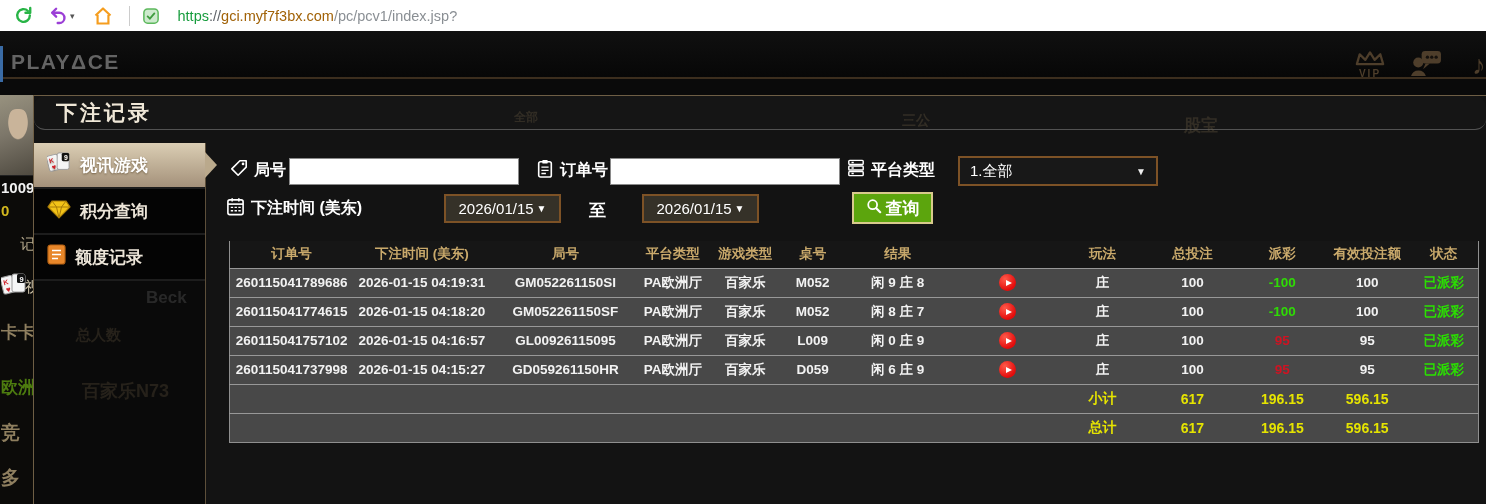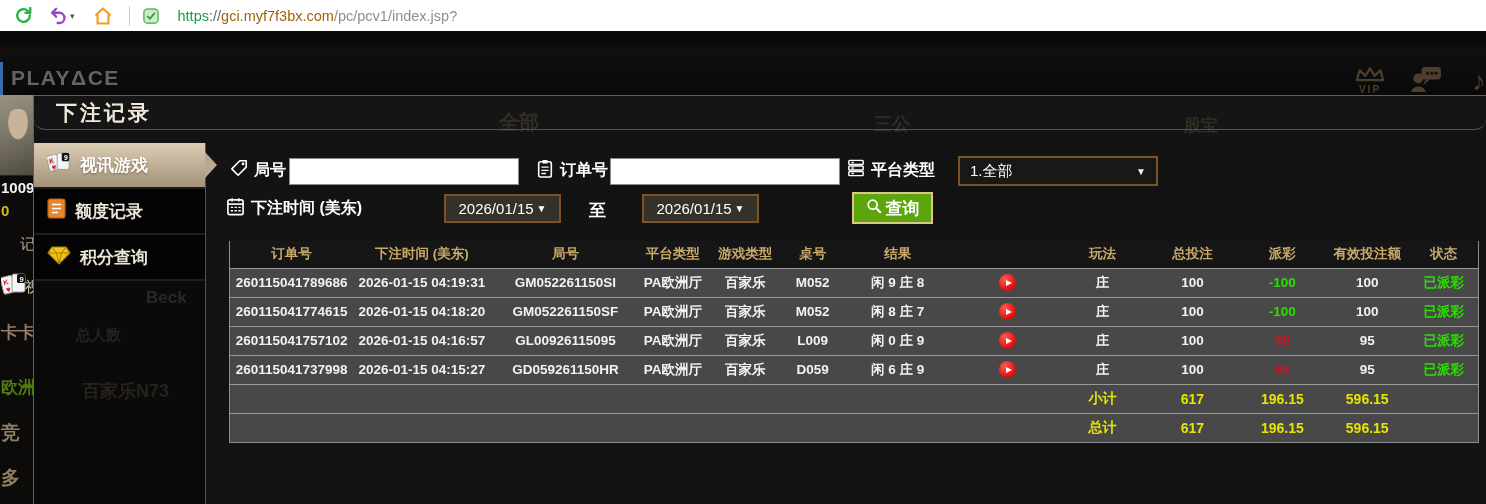--- a/index.html
+++ b/index.html
@@ -17,21 +17,21 @@
   .b-divider { width:1px; height:20px; background:#ccc; margin-left:16px; }
   .b-shield { margin-left:12px; }
   .url-text { margin-left:10px; font-size:14.5px; white-space:nowrap; }
   .url-scheme { color:#179c3d;padding-left:8px; }
   .url-sep { color:#5f6368; }
   .url-domain { color:#a16207; }
   .url-path { color:#8a8f94; }
 
   
   .page { position:absolute; top:31px; left:0; right:0; bottom:0; background:#0a0a0a; }
-  .app-header { position:absolute; top:16px; left:0; right:0; height:64px;
+  .app-header { position:absolute; top:0; left:0; right:0; height:48px;
     background:linear-gradient(#101010,#070707); border-bottom:2px solid #3c2e1e; }
   .accent-bar { position:absolute; left:0; top:15px; width:3px; height:36px; background:#3a6ba5; }
   .logo { position:absolute; left:11px; top:19px; font-size:21px; font-weight:bold;
     letter-spacing:1.5px; color:#646464; }
   .header-icons { position:absolute; right:0; top:8px; height:52px; display:flex; align-items:center; gap:24px; }
   .hicon { color:#4e3e2b; text-align:center; cursor:pointer; }
   .hicon .vip-txt { font-size:10px; font-weight:bold; letter-spacing:2px; color:#4e3e2b; margin-top:-2px; }
   .h-music { font-size:27px; font-weight:bold; margin-right:-6px; width:26px; overflow:hidden; }
 
   
@@ -51,22 +51,22 @@
   .s-jing { top:325px; color:#8f7f5f; font-size:19px; font-weight:bold; }
   .s-duo  { top:370px; color:#8f7f5f; font-size:19px; font-weight:bold; }
 
   
   .modal { position:absolute; left:33px; top:64px; right:0; bottom:0; background:#131313;
     border-top:1px solid #6e5e45; border-left:1px solid #6e5e45; }
   .modal-title-bar { position:relative; height:34px; background:#151515; border-bottom:1px solid #525252;
     display:flex; align-items:center; padding-left:22px;border-radius:11px; }
   .modal-title { font-size:21px; color:#efe7d7; letter-spacing:3px; font-weight:bold; }
   .ghost { position:absolute; color:#6e5f45; opacity:.33; font-weight:bold; pointer-events:none; }
-  .g1 { left:465px; top:13px; font-size:20px; }
-  .g2 { left:840px; top:16px; font-size:18px; }
+  .g1 { left:480px; top:13px; font-size:12px; }
+  .g2 { left:868px; top:16px; font-size:14px; }
   .g3 { left:1150px; top:18px; font-size:17px; }
 
   
   .sidebar { position:absolute; left:0; top:47px; width:172px; bottom:0; background:#0a0a0a;
     border-right:1px solid #5d4f3a; }
   .side-item { height:46px; background:#040404; border-bottom:2px solid #1d1d1d;
     display:flex; align-items:center; padding-left:13px; gap:9px;
     color:#ece5d8; font-size:17px; font-weight:bold; position:relative; cursor:pointer; }
   .side-item.selected { background:linear-gradient(#dbceb4,#a4917a); color:#fff;
     text-shadow:0 1px 2px rgba(90,70,40,.7); }
@@ -234,35 +234,35 @@
               </g>
             <rect x="11" y="1" width="13" height="18" rx="2" fill="#f5f5f5" stroke="#999"></rect>
             <rect x="16" y="1" width="8" height="9" rx="1.5" fill="#111"></rect>
             <text x="18.5" y="8.5" font-size="7.5" font-weight="bold" fill="#fff">9</text>
           </svg>
         </span>
         <span>视讯游戏</span>
       </div>
       <div class="side-item">
         <span>
+          <svg width="24" height="20" viewBox="0 0 24 20">
+              <path d="M5 2h14l4 6-11 11L1 8Z" fill="#f2c318" stroke="#a87c08" stroke-width="1.2"></path>
+              <path d="M1 8h22M5 2l4.5 6L12 19M19 2l-4.5 6L12 19" fill="none" stroke="#a87c08" stroke-width="1"></path>
+            </svg>
+        </span>
+        <span>积分查询</span>
+      </div>
+      <div class="side-item">
+        <span>
           <svg width="19" height="21" viewBox="0 0 19 21">
               <rect x="1" y="1" width="17" height="19" rx="2.5" fill="#e8872a" stroke="#b96414" stroke-width="1.2"></rect>
               <path d="M5 6.5h9M5 10.5h9M5 14.5h6" stroke="#fff" stroke-width="1.7"></path>
             </svg>
         </span>
         <span>额度记录</span>
-      </div>
-      <div class="side-item">
-        <span>
-          <svg width="24" height="20" viewBox="0 0 24 20">
-              <path d="M5 2h14l4 6-11 11L1 8Z" fill="#f2c318" stroke="#a87c08" stroke-width="1.2"></path>
-              <path d="M1 8h22M5 2l4.5 6L12 19M19 2l-4.5 6L12 19" fill="none" stroke="#a87c08" stroke-width="1"></path>
-            </svg>
-        </span>
-        <span>积分查询</span>
       </div>
       <span class="side-ghost sg1">Beck</span>
       <span class="side-ghost sg2">总人数</span>
       <span class="side-ghost sg3">百家乐N73</span>
     </div>
 
     <div class="content">
 
       <div class="flabel lbl-game">
         <span>

